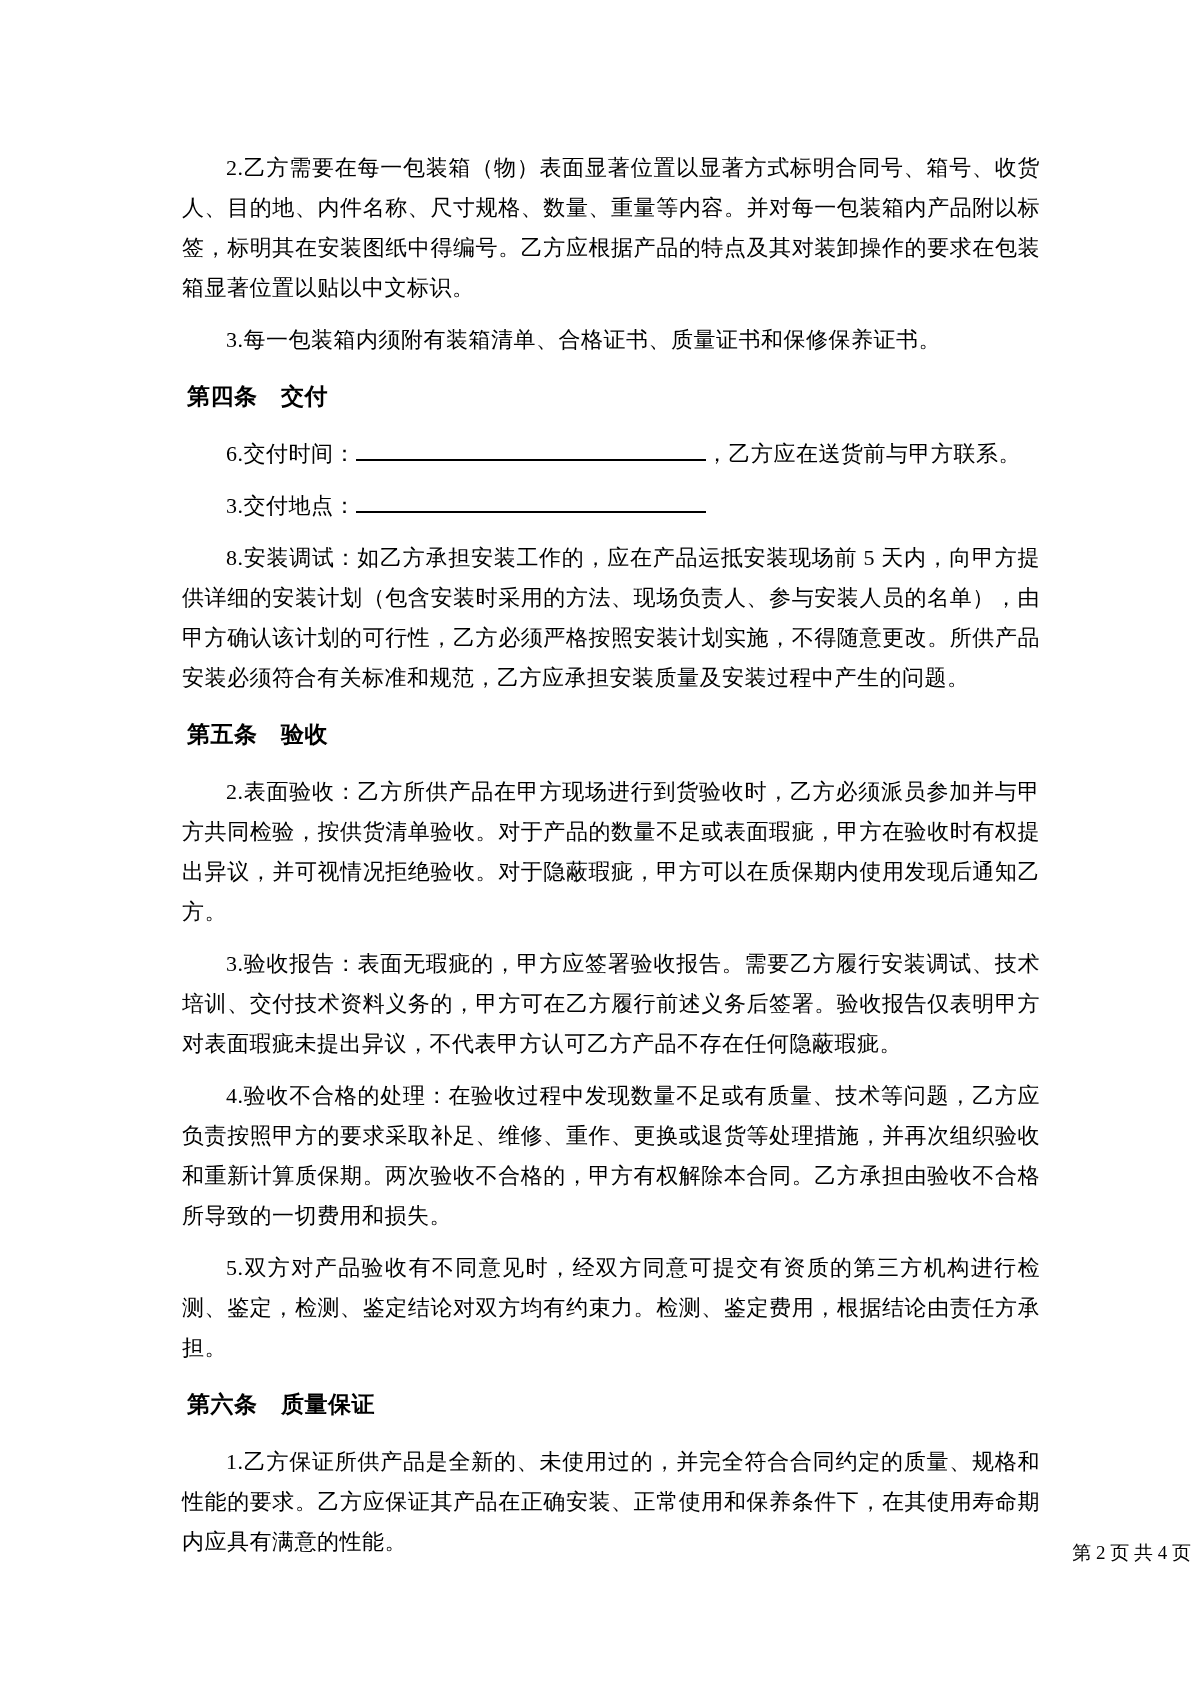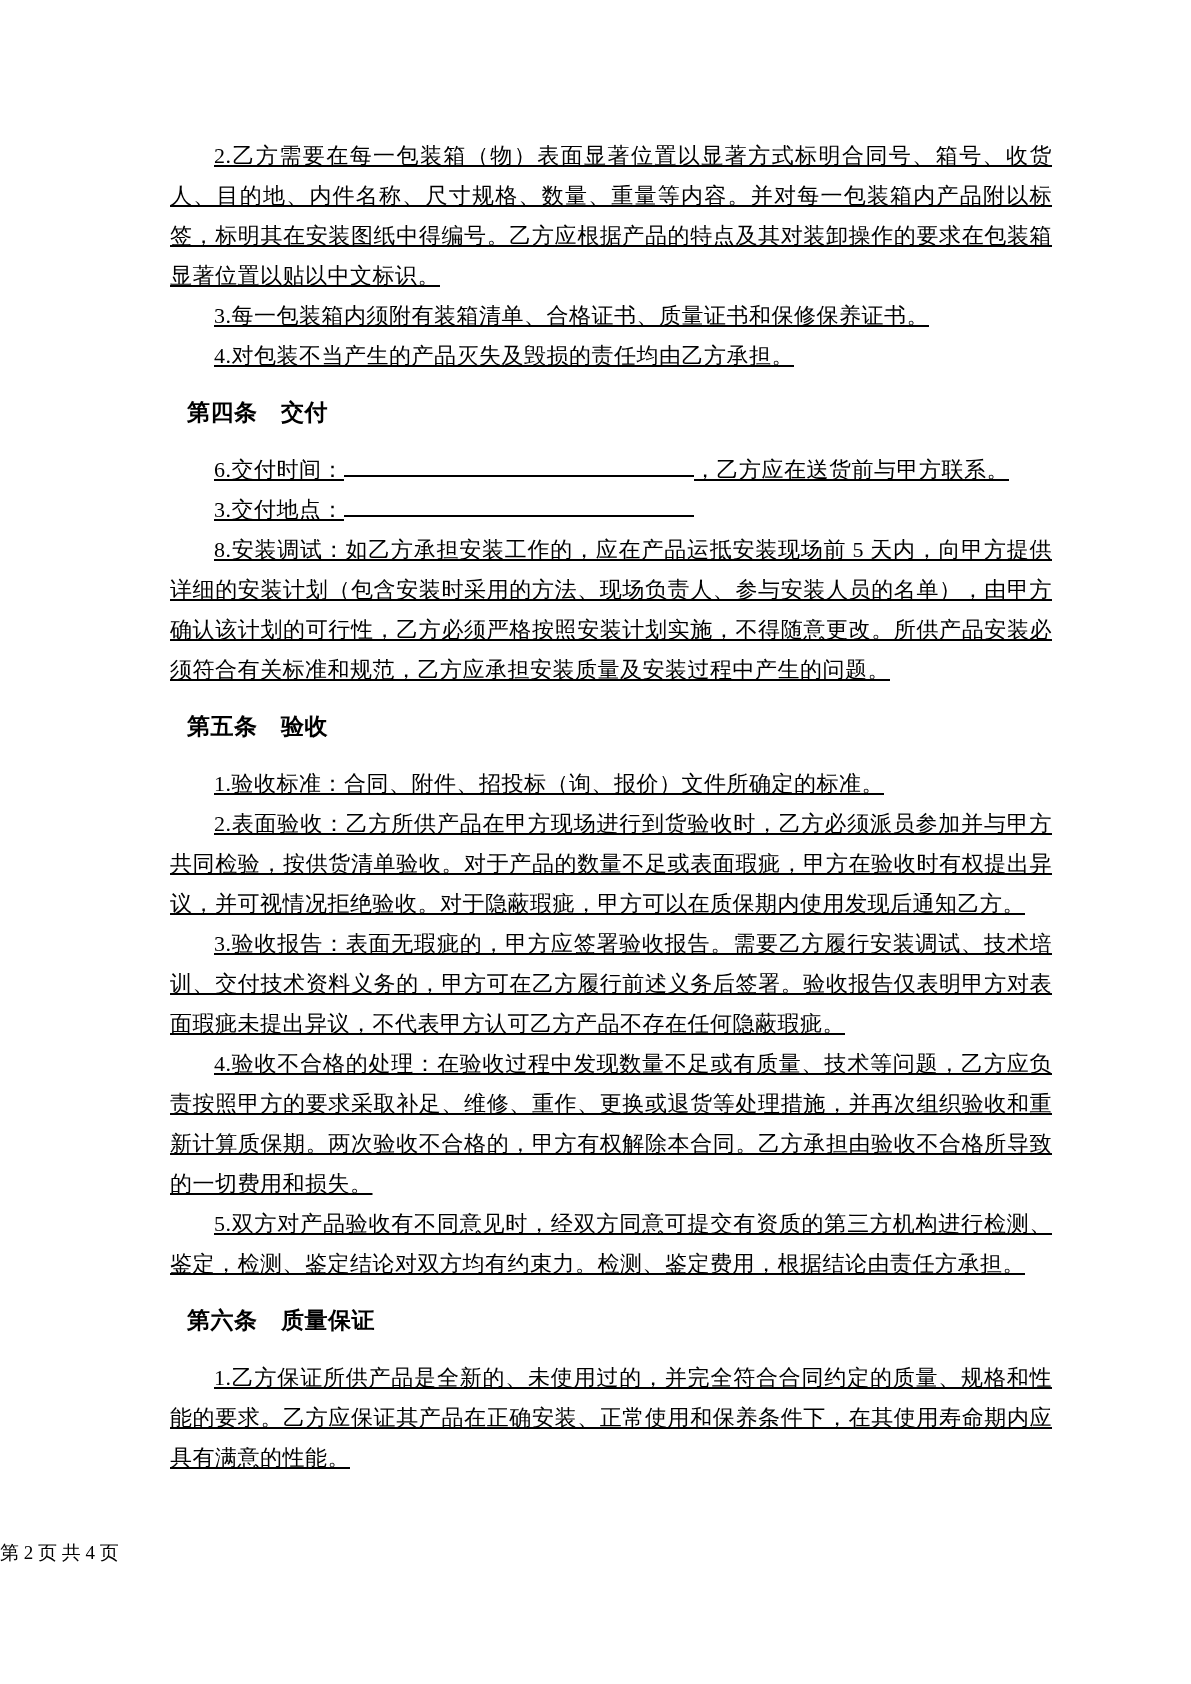--- a/index.html
+++ b/index.html
@@ -20,23 +20,22 @@
     position: absolute;
     top: 136px;
     left: 170px;
     width: 882px;
     font-size: 22px;
     line-height: 40px;
     text-align: justify;
     letter-spacing: 0.5px;
   }
   .para {
-    margin: 0;
+    margin: 12px;
     text-indent: 2em;
-    text-decoration: underline;
   }
   .article-heading {
     margin: 17px;
     font-size: 23px;
     font-weight: bold;
     text-indent: 0;
     line-height: 40px;
   }
   .blank-line {
     display: inline-block;
@@ -44,43 +43,41 @@
     height: 1em;
     vertical-align: baseline;
   }
   .blank-long { width: 350px; }
   .blank-short { width: 36px; }
   .page-footer {
     position: absolute;
     top: 1538px;
     left: 0;
     width: 100%;
-    text-align: left;
+    text-align: right;
     font-size: 19px;
     line-height: 30px;
     color: #000000;
   }
 </style>
 </head>
 <body>
 
 <div class="page">
   <div class="content">
 
     <p class="para">2.乙方需要在每一包装箱（物）表面显著位置以显著方式标明合同号、箱号、收货人、目的地、内件名称、尺寸规格、数量、重量等内容。并对每一包装箱内产品附以标签，标明其在安装图纸中得编号。乙方应根据产品的特点及其对装卸操作的要求在包装箱显著位置以贴以中文标识。</p>
     <p class="para">3.每一包装箱内须附有装箱清单、合格证书、质量证书和保修保养证书。</p>
-    <p class="para">4.对包装不当产生的产品灭失及毁损的责任均由乙方承担。</p>
 
     <p class="article-heading">第四条　交付</p>
     <p class="para"><span>6.交付时间：</span><span class="blank-line blank-long"></span><span>，乙方应在送货前与甲方联系。</span></p>
     <p class="para"><span>3.交付地点：</span><span class="blank-line blank-long"></span></p>
     <p class="para">8.安装调试：如乙方承担安装工作的，应在产品运抵安装现场前 5 天内，向甲方提供详细的安装计划（包含安装时采用的方法、现场负责人、参与安装人员的名单），由甲方确认该计划的可行性，乙方必须严格按照安装计划实施，不得随意更改。所供产品安装必须符合有关标准和规范，乙方应承担安装质量及安装过程中产生的问题。</p>
 
     <p class="article-heading">第五条　验收</p>
-    <p class="para">1.验收标准：合同、附件、招投标（询、报价）文件所确定的标准。</p>
     <p class="para">2.表面验收：乙方所供产品在甲方现场进行到货验收时，乙方必须派员参加并与甲方共同检验，按供货清单验收。对于产品的数量不足或表面瑕疵，甲方在验收时有权提出异议，并可视情况拒绝验收。对于隐蔽瑕疵，甲方可以在质保期内使用发现后通知乙方。</p>
     <p class="para">3.验收报告：表面无瑕疵的，甲方应签署验收报告。需要乙方履行安装调试、技术培训、交付技术资料义务的，甲方可在乙方履行前述义务后签署。验收报告仅表明甲方对表面瑕疵未提出异议，不代表甲方认可乙方产品不存在任何隐蔽瑕疵。</p>
     <p class="para">4.验收不合格的处理：在验收过程中发现数量不足或有质量、技术等问题，乙方应负责按照甲方的要求采取补足、维修、重作、更换或退货等处理措施，并再次组织验收和重新计算质保期。两次验收不合格的，甲方有权解除本合同。乙方承担由验收不合格所导致的一切费用和损失。</p>
     <p class="para">5.双方对产品验收有不同意见时，经双方同意可提交有资质的第三方机构进行检测、鉴定，检测、鉴定结论对双方均有约束力。检测、鉴定费用，根据结论由责任方承担。</p>
 
     <p class="article-heading">第六条　质量保证</p>
     <p class="para">1.乙方保证所供产品是全新的、未使用过的，并完全符合合同约定的质量、规格和性能的要求。乙方应保证其产品在正确安装、正常使用和保养条件下，在其使用寿命期内应具有满意的性能。</p>
 
   </div>
 

